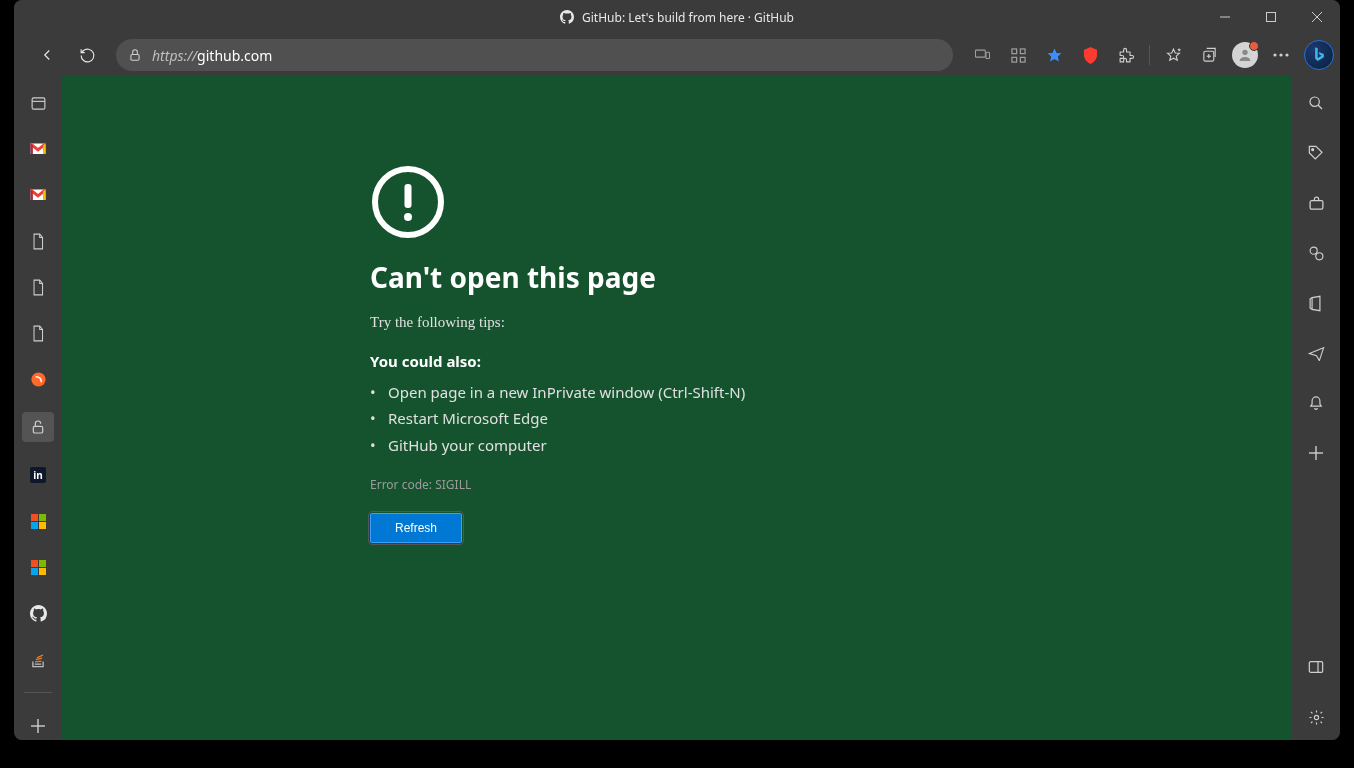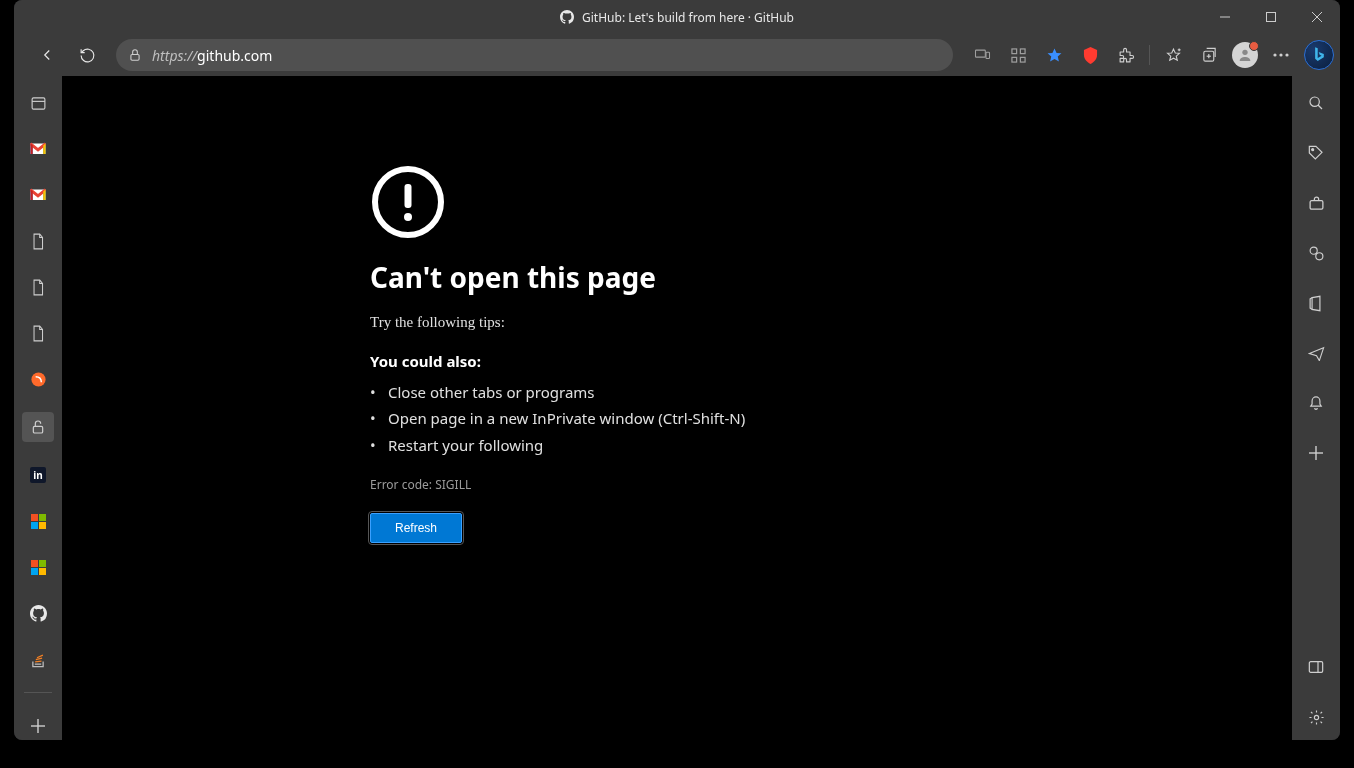--- a/index.html
+++ b/index.html
@@ -107,21 +107,21 @@
 }
 .rail-item {
   width: 32px; height: 26px;
   display:flex;align-items:center;justify-content:center;
   border-radius:4px;
 }
 .rail-item.active { background:#545454; height:30px; }
 .rail-divider { width: 28px; height:1px; background:#555; }
 .content {
   flex:1;
-  background:#000000;
+  background:#14532d;
   position:relative;
   overflow:hidden;
 }
 .right-rail {
   width: 48px;
   background:#3b3b3b;
   display:flex;
   flex-direction:column;
   align-items:center;
   padding-top:14px;
@@ -431,23 +431,23 @@
           <svg width="76" height="76" viewBox="0 0 76 76">
               <circle cx="38" cy="38" r="33" fill="none" stroke="#fff" stroke-width="6"></circle>
               <rect x="34.5" y="20" width="7" height="24" rx="3" fill="#fff"></rect>
               <circle cx="38" cy="53" r="4" fill="#fff"></circle>
             </svg>
         </div>
         <h1 class="err-title">Can't open this page</h1>
         <p class="err-tip">Try the following tips:</p>
         <p class="err-sub">You could also:</p>
         <ul class="err-list">
-          <li>Close other tabs or programs</li>
           <li>Open page in a new InPrivate window (Ctrl-Shift-N)</li>
-          <li>Restart your following</li>
+          <li>Restart Microsoft Edge</li>
+          <li>GitHub your computer</li>
         </ul>
         <p class="err-code">Error code: SIGILL</p>
         <button class="refresh-btn">Refresh</button>
       </div>
     </div>
 
     <div class="right-rail">
       <div class="rail-item">
           <svg width="16" height="16" viewBox="0 0 24 24" fill="none" stroke="#cfcfcf" stroke-width="1.8">
             <circle cx="10" cy="10" r="7"></circle>

